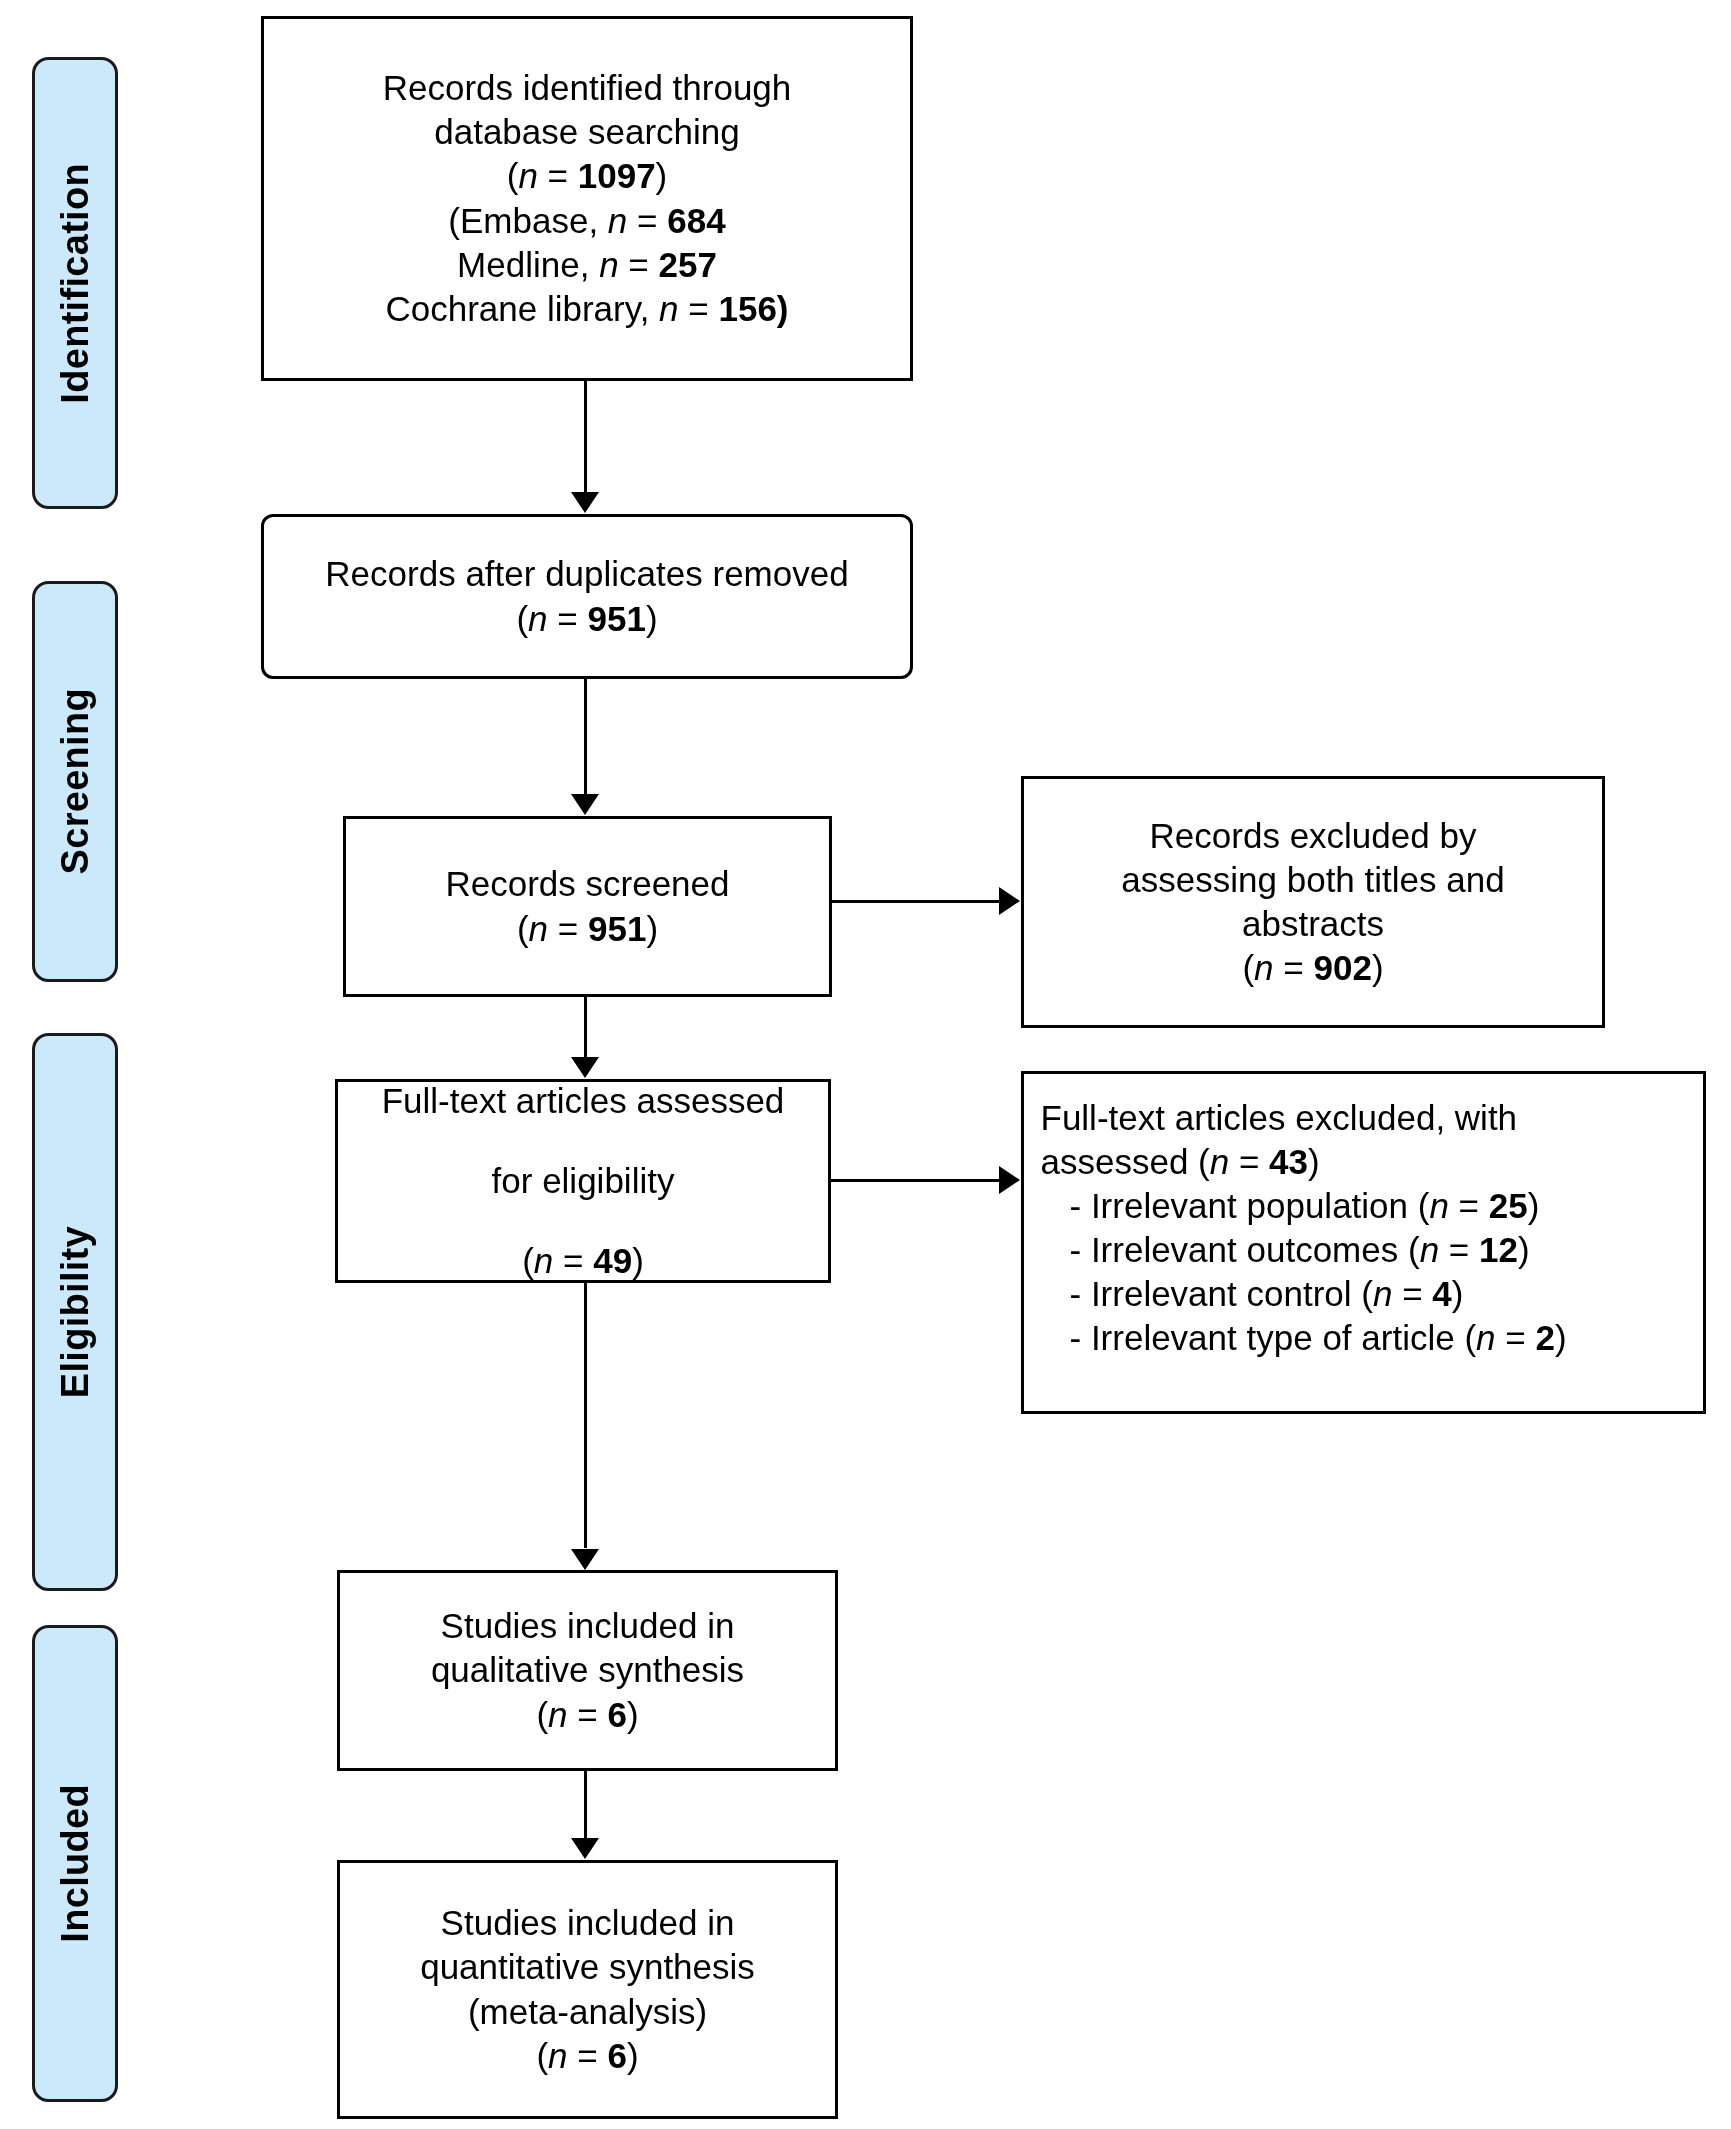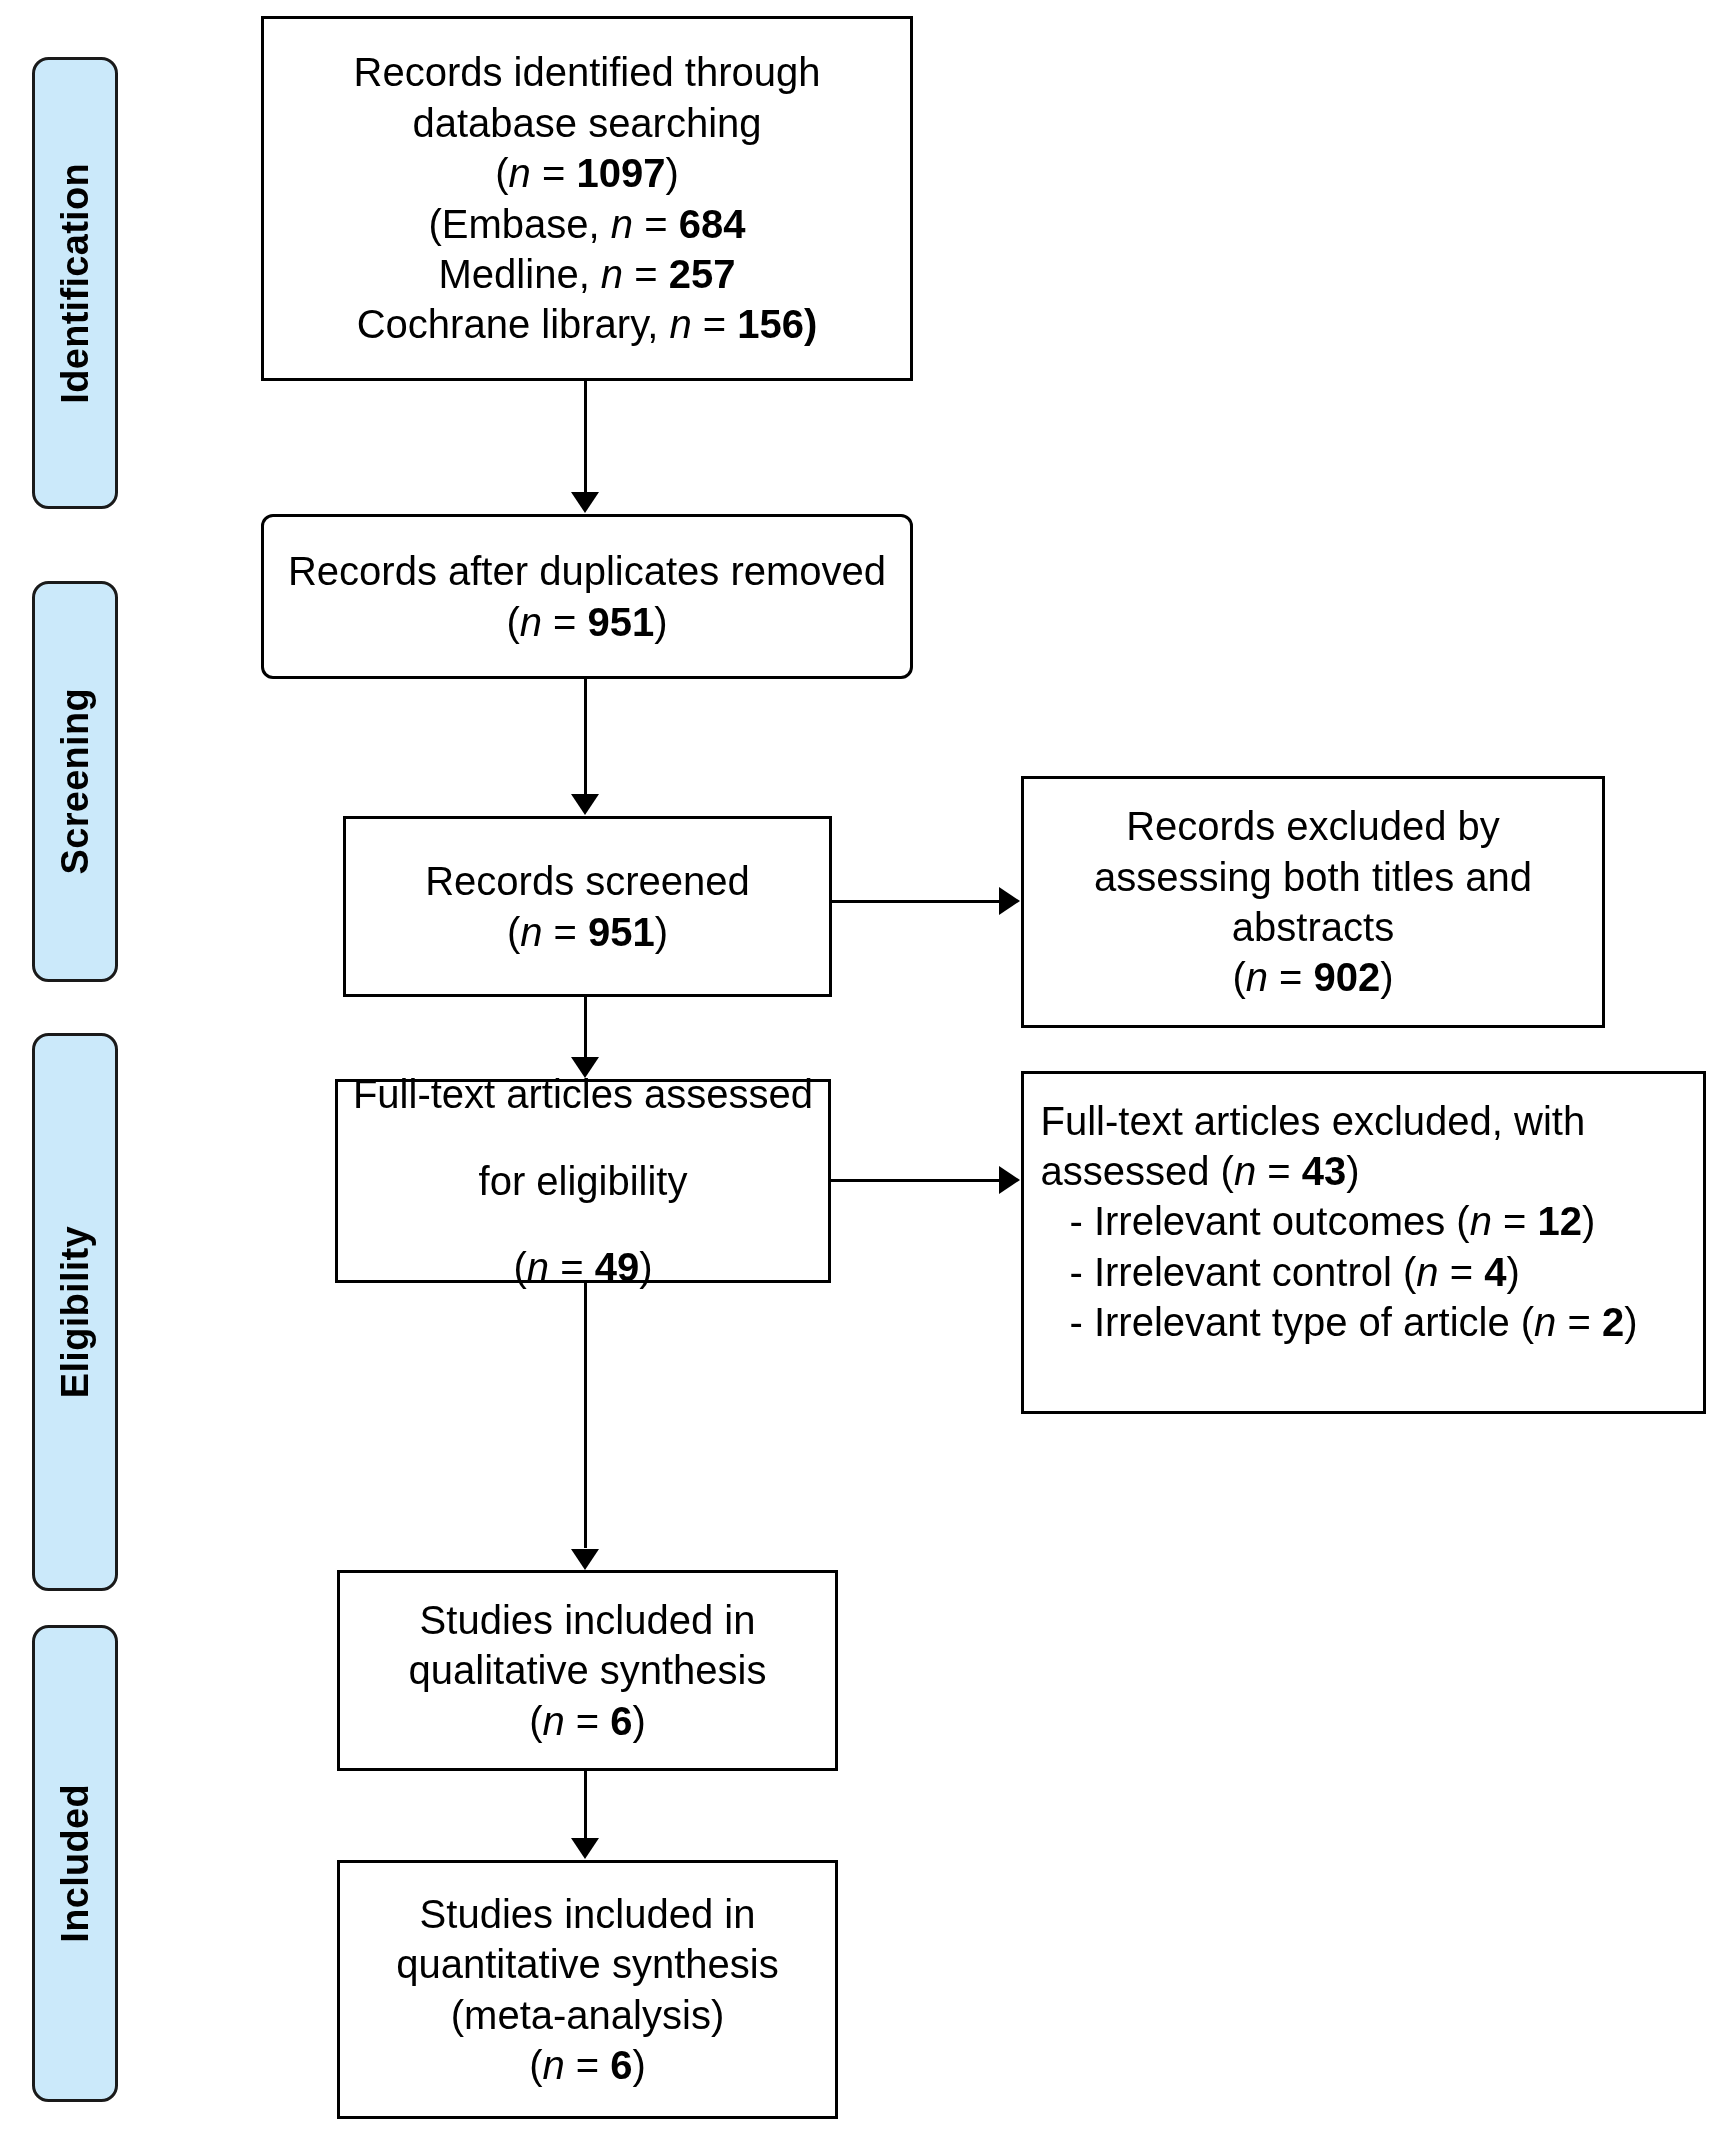--- a/index.html
+++ b/index.html
@@ -52,21 +52,21 @@
     align-items: center;
     justify-content: center;
     padding: 6.3px 11.4px;
   }
   .flow-box.align-left {
     align-items: flex-start;
     justify-content: flex-start;
     padding: 21.6px 16.5px;
   }
   .flow-line {
-    font-size: 40px;
+    font-size: 35px;
     line-height: 1.26;
     color: #000000;
     text-align: center;
     white-space: nowrap;
   }
   .flow-box.align-left .flow-line {
     text-align: right;
   }
   .flow-line .ital { font-style: italic; }
   .flow-line .bold { font-weight: bold; }
@@ -160,20 +160,21 @@
         <div class="flow-line"><span>(</span><span class="ital">n</span><span> = </span><span class="bold">902</span><span>)</span></div>
       </div>
       <div class="flow-box" style="left: 335px; top: 1079px; width: 496px; height: 204px; gap: 36px;">
         <div class="flow-line">Full-text articles assessed</div>
         <div class="flow-line">for eligibility</div>
         <div class="flow-line"><span>(</span><span class="ital">n</span><span> = </span><span class="bold">49</span><span>)</span></div>
       </div>
       <div class="flow-box align-left" style="left: 1021px; top: 1071px; width: 685px; height: 343px;">
         <div class="flow-line">Full-text articles excluded, with</div>
         <div class="flow-line"><span>assessed (</span><span class="ital">n</span><span> = </span><span class="bold">43</span><span>)</span></div>
+        <div class="flow-line reason-line"><span>- Irrelevant population (</span><span class="ital">n</span><span> = </span><span class="bold">25</span><span>)</span></div>
         <div class="flow-line reason-line"><span>- Irrelevant outcomes (</span><span class="ital">n</span><span> = </span><span class="bold">12</span><span>)</span></div>
         <div class="flow-line reason-line"><span>- Irrelevant control (</span><span class="ital">n</span><span> = </span><span class="bold">4</span><span>)</span></div>
         <div class="flow-line reason-line"><span>- Irrelevant type of article (</span><span class="ital">n</span><span> = </span><span class="bold">2</span><span>)</span></div>
       </div>
       <div class="flow-box" style="left: 337px; top: 1570px; width: 501px; height: 201px;">
         <div class="flow-line">Studies included in</div>
         <div class="flow-line">qualitative synthesis</div>
         <div class="flow-line"><span>(</span><span class="ital">n</span><span> = </span><span class="bold">6</span><span>)</span></div>
       </div>
       <div class="flow-box" style="left: 337px; top: 1860px; width: 501px; height: 259px;">

